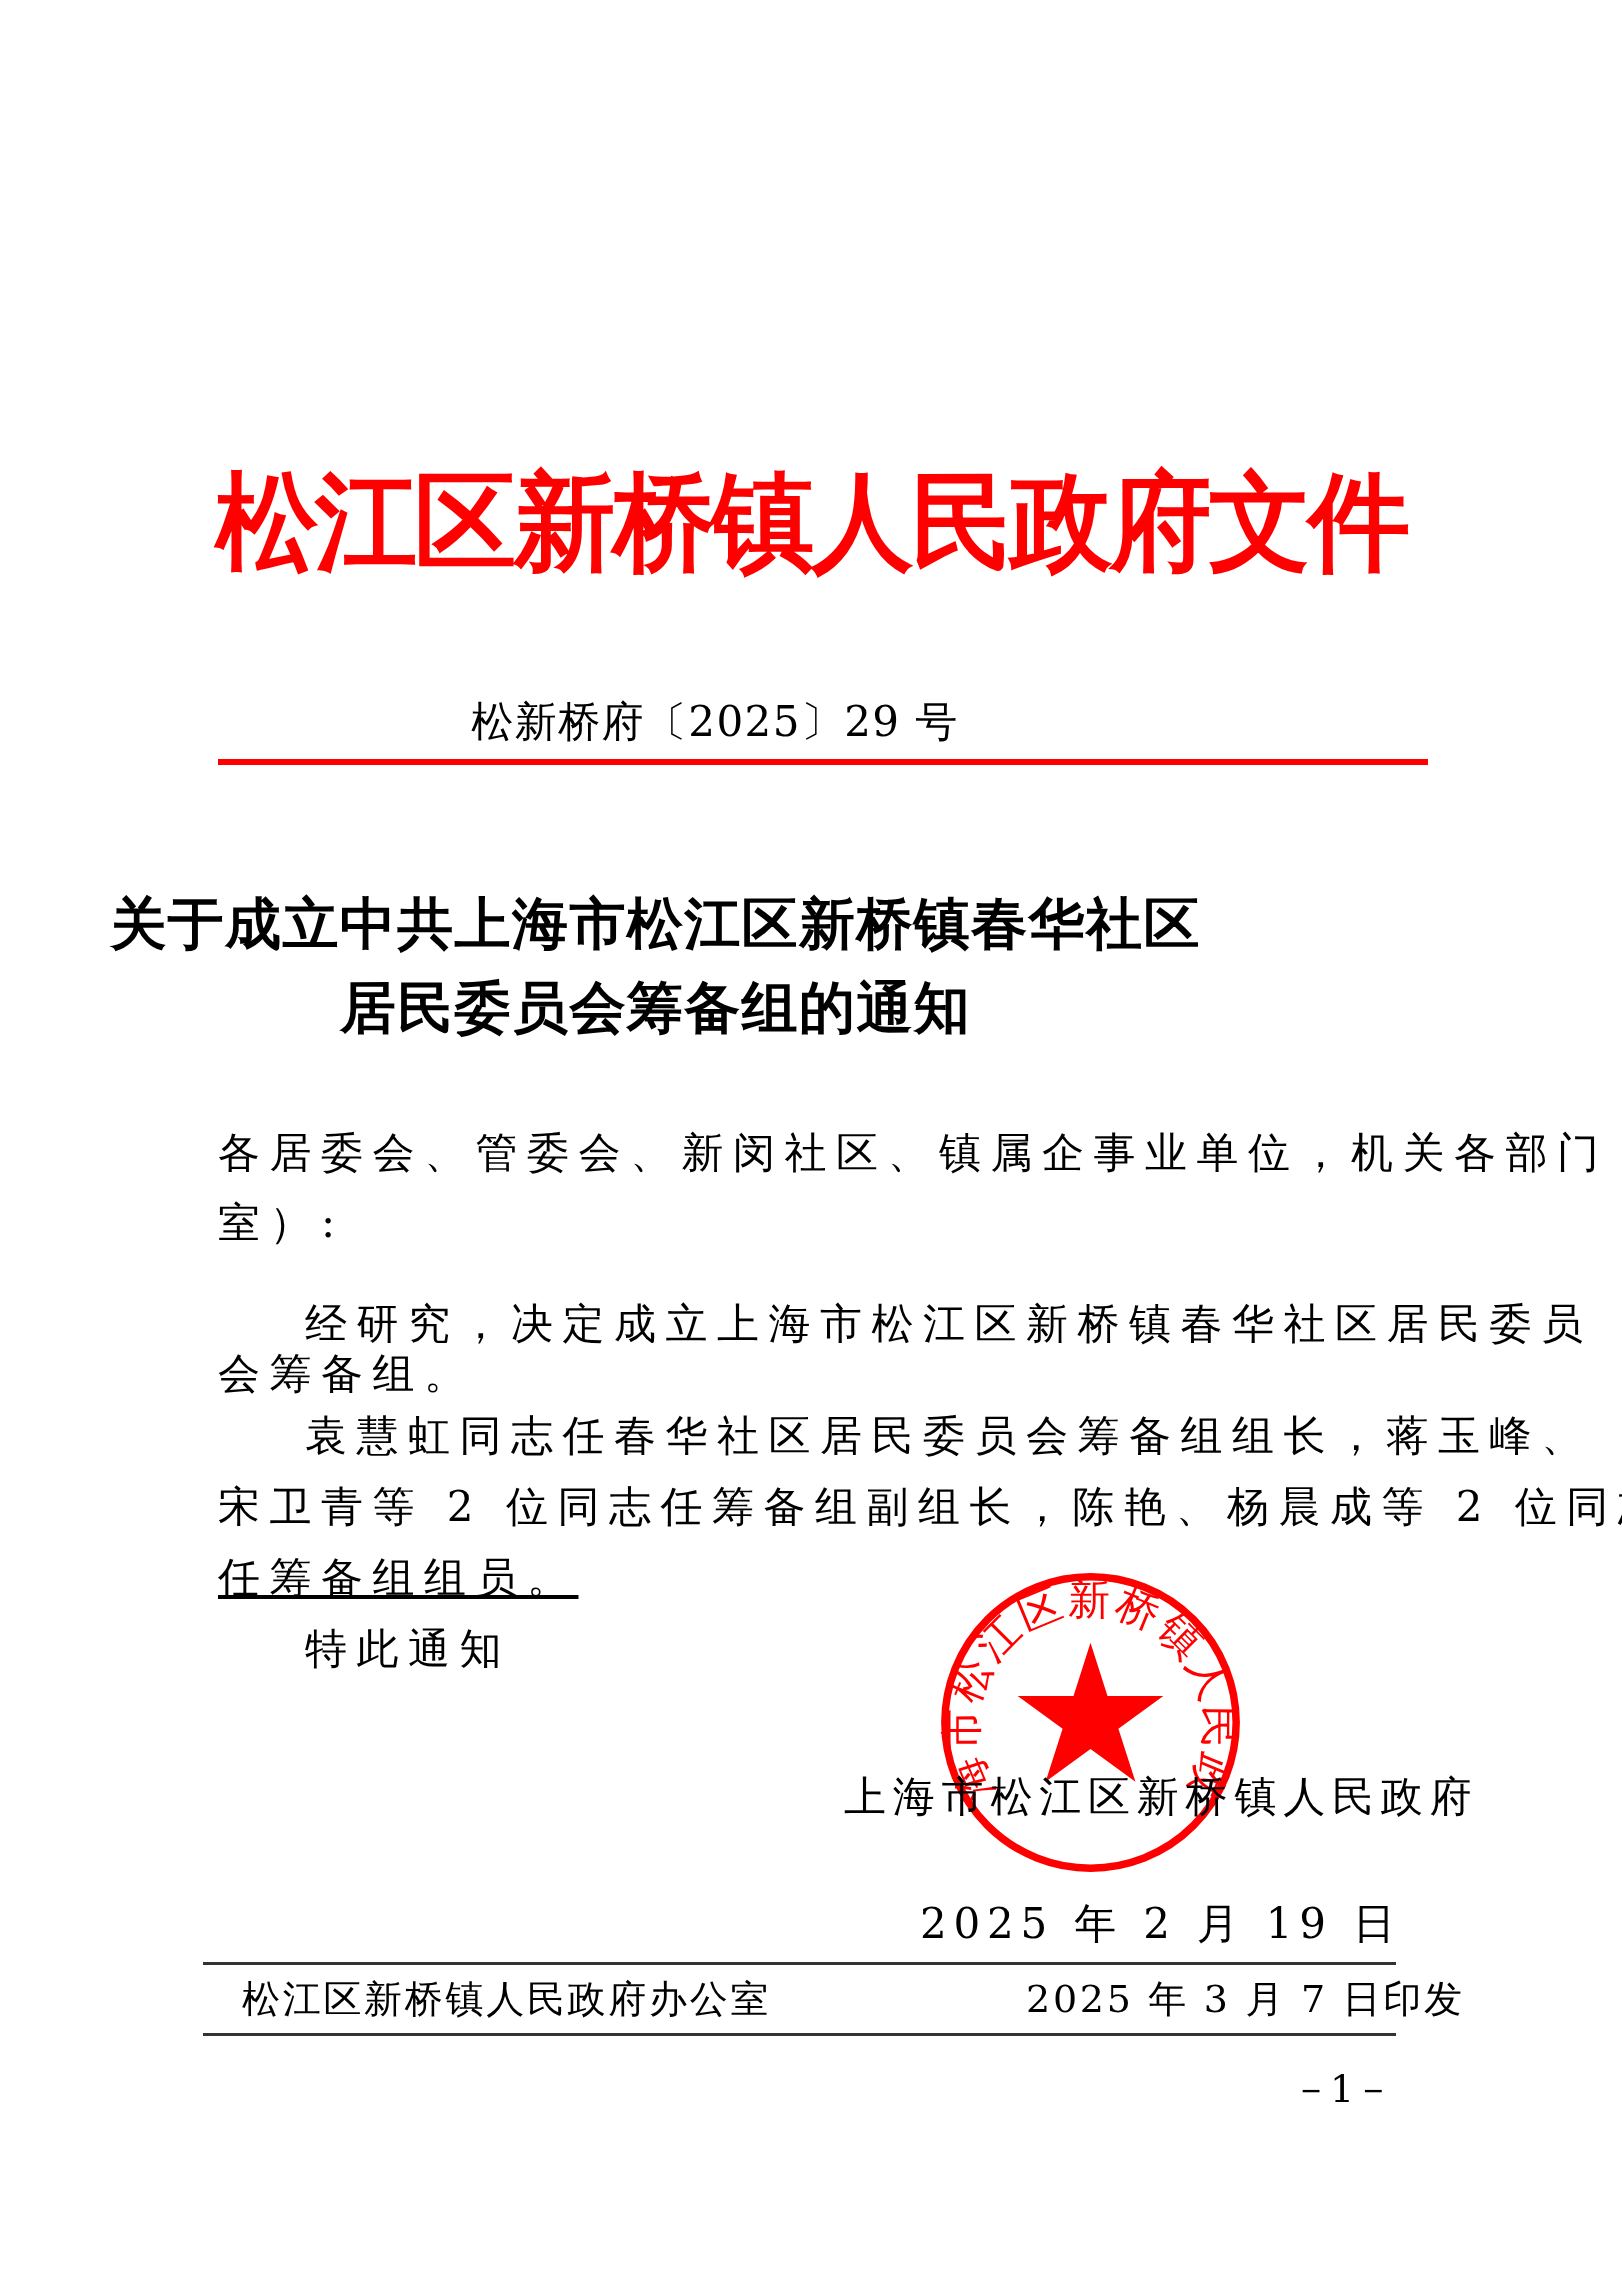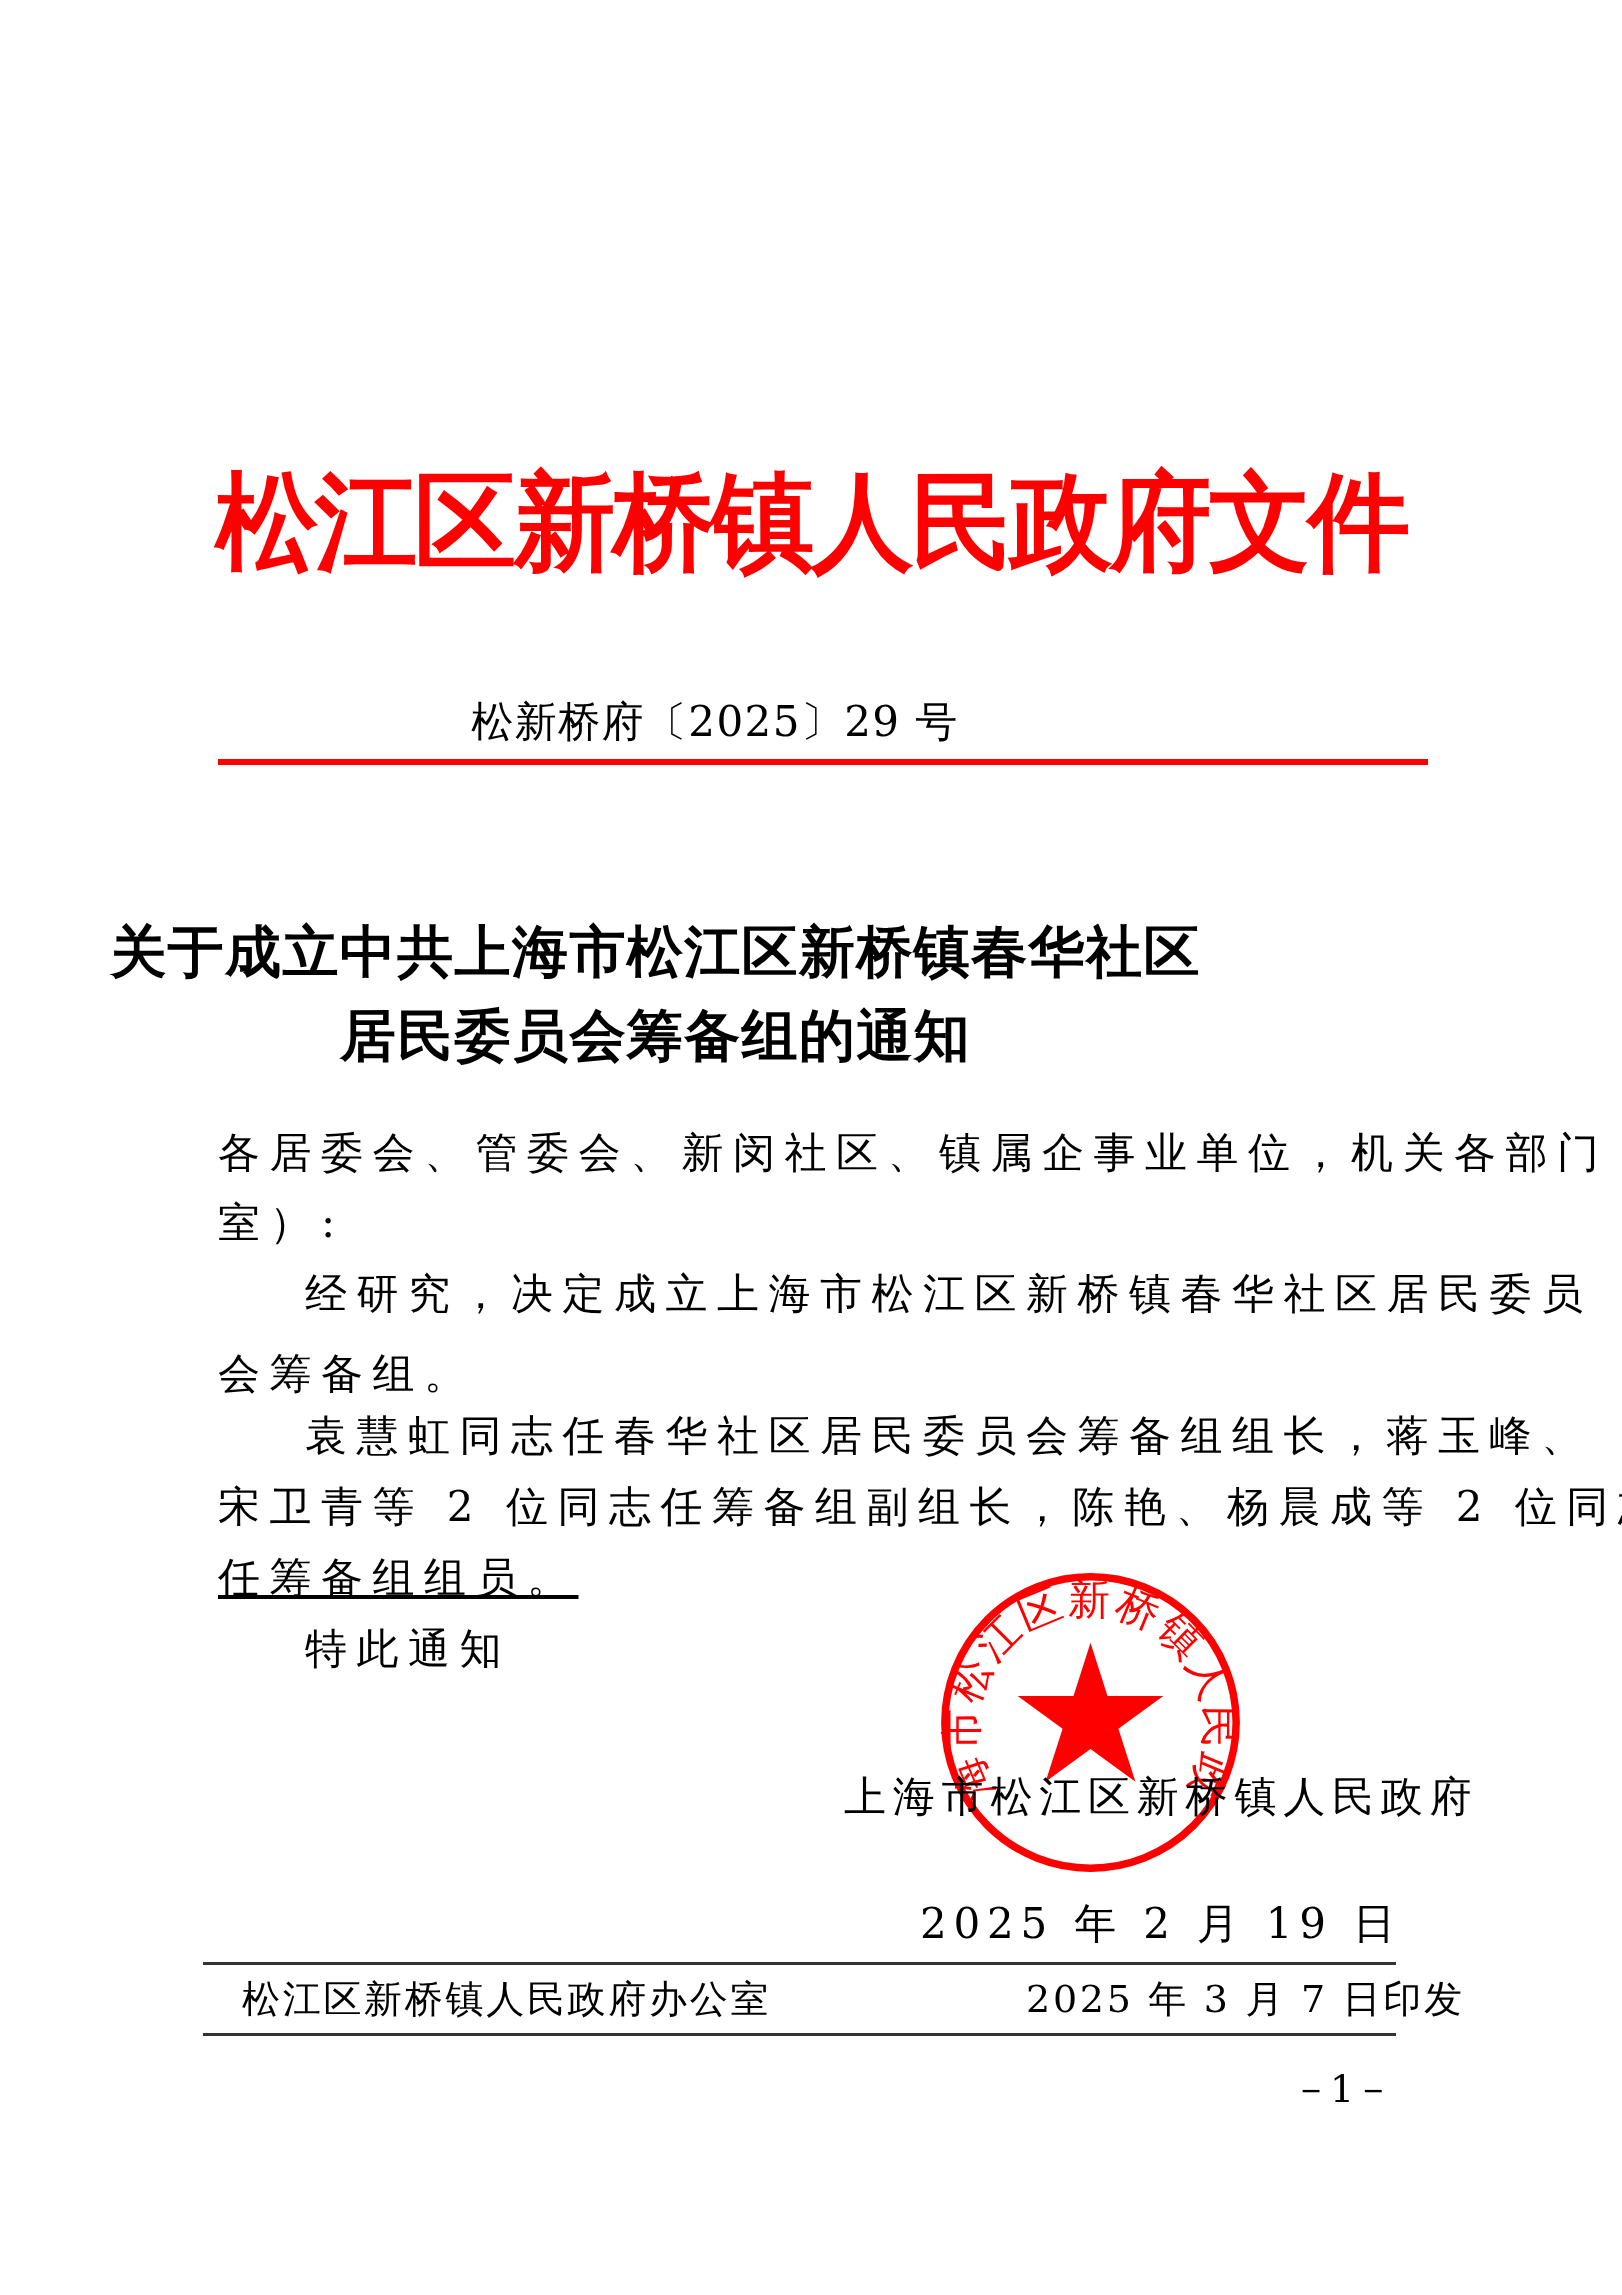--- a/index.html
+++ b/index.html
@@ -9,21 +9,21 @@
   .red-header {
     left: 0; width: 1623px; top: 463px; text-align: center;
     font-family: "DejaVu Serif", "Liberation Serif", serif;
     font-weight: bold; color: #ff0000; font-size: 102px; letter-spacing: -2.7px;
     line-height: 116px; transform: scaleY(1.05);
   }
   .doc-number { left: 0; width: 1430px; top: 694px; text-align: center;
     font-size: 42px; line-height: 55px; letter-spacing: 1.4px; }
   .red-rule { left: 218px; width: 1210px; top: 759px; height: 5.5px; background: #ff0000; }
   .title { left: 0; width: 1311px; text-align: center; font-weight: bold;
-    font-size: 56px; line-height: 68px; letter-spacing: 1.4px; margin-top: 28px; }
+    font-size: 56px; line-height: 68px; letter-spacing: 1.4px; }
   .body-line { left: 218px; width: 1213px; font-size: 42px; line-height: 55px;
     letter-spacing: 9.5px; white-space: nowrap; }
   .indent { left: 305px; }
   .seal { left: 936px; top: 1568px; width: 309px; height: 309px; }
   .sign { font-size: 42px; line-height: 55px; letter-spacing: 6.8px; white-space: nowrap; }
   .footer-rule { left: 203px; width: 1193px; height: 2.7px; background: #333; }
   .footer-text { font-size: 38px; line-height: 48px; white-space: nowrap; letter-spacing: 2.7px; }
   .page-num { font-size: 38px; line-height: 48px; }
 </style>
 </head>
@@ -34,21 +34,21 @@
 <div class="abs doc-number">松新桥府〔2025〕29 号</div>
 
 <div class="abs red-rule"></div>
 
 <div class="abs title" style="top:889px;">关于成立中共上海市松江区新桥镇春华社区</div>
 <div class="abs title" style="top:973px;">居民委员会筹备组的通知</div>
 
 <div class="abs body-line" style="top:1125px;">各居委会、管委会、新闵社区、镇属企事业单位，机关各部门（科</div>
 <div class="abs body-line" style="top:1195px;">室）:</div>
 
-<div class="abs body-line indent" style="top:1266px;">经研究，决定成立上海市松江区新桥镇春华社区居民委员</div>
+<div class="abs body-line indent" style="top:1300px;font-family:Liberation Mono, monospace;">经研究，决定成立上海市松江区新桥镇春华社区居民委员</div>
 <div class="abs body-line" style="top:1337px;margin-top:9px;">会筹备组。</div>
 
 <div class="abs body-line indent" style="top:1408px;">袁慧虹同志任春华社区居民委员会筹备组组长，蒋玉峰、</div>
 <div class="abs body-line" style="top:1479px;">宋卫青等 2 位同志任筹备组副组长，陈艳、杨晨成等 2 位同志</div>
 <div class="abs body-line" style="top:1550px;text-decoration:underline;">任筹备组组员。</div>
 
 <div class="abs body-line indent" style="top:1621px;">特此通知</div>
 
 <div class="abs seal">
   <svg width="309" height="309" viewBox="0 0 454 454">

